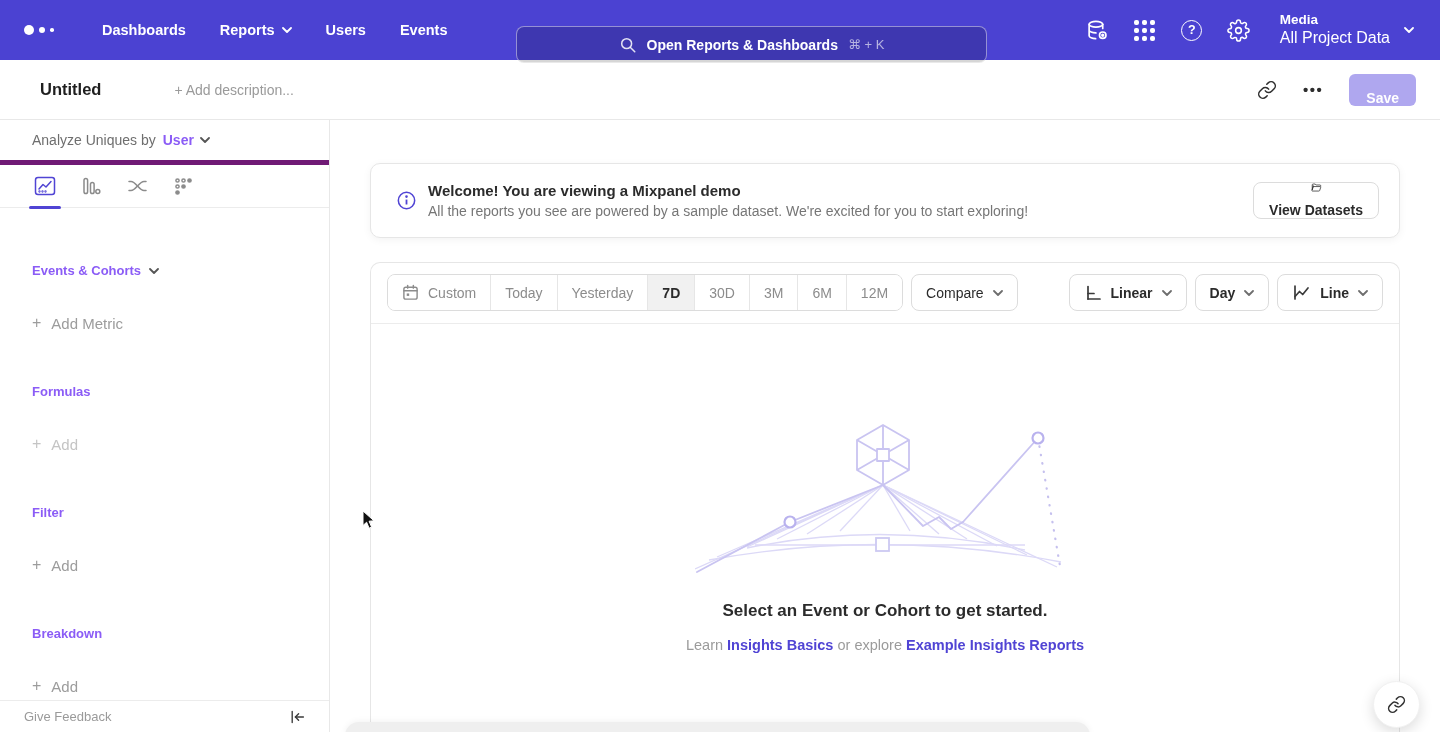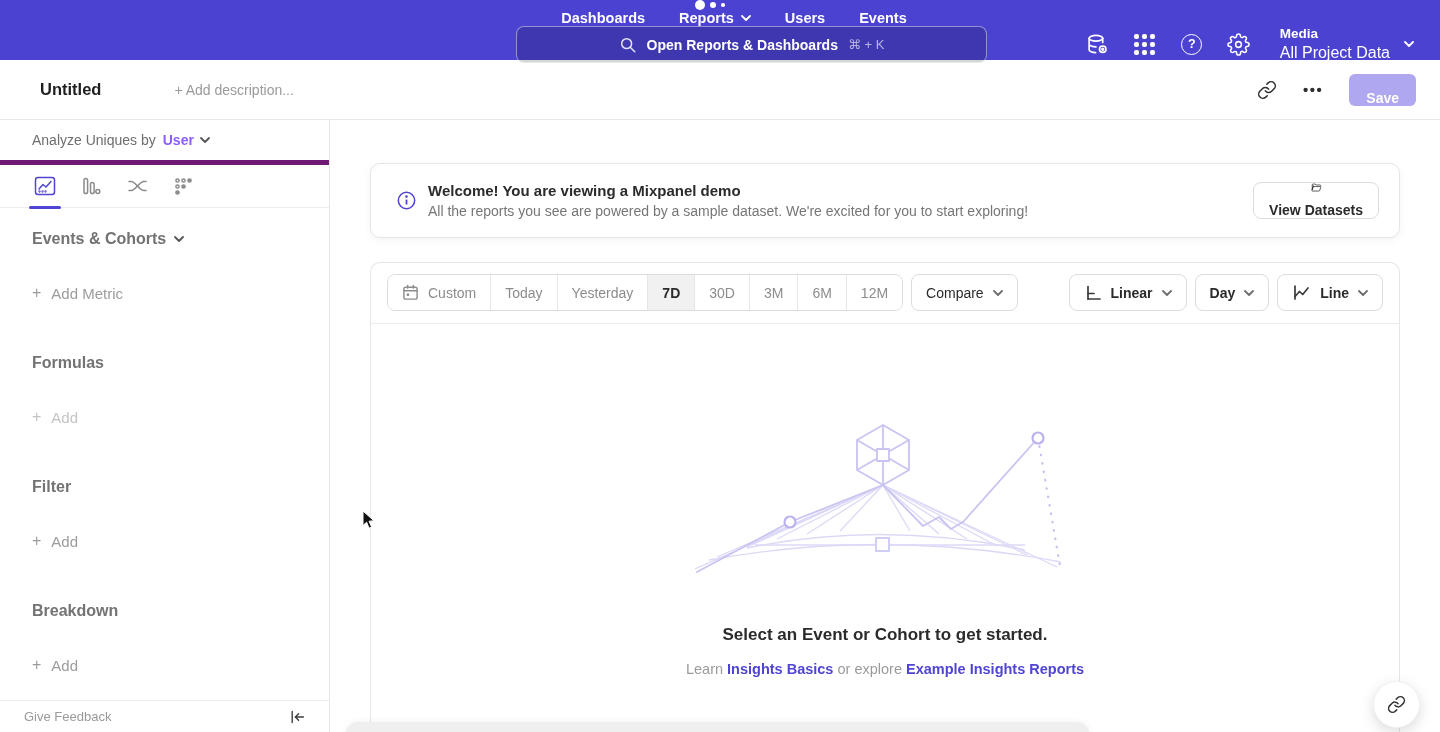--- a/index.html
+++ b/index.html
@@ -1,21 +1,21 @@
 <!DOCTYPE html>
 <html><head>
 <meta charset="utf-8">
 <style>
   * { margin:0; padding:0; box-sizing:border-box; }
   html,body { width:1440px; height:732px; overflow:hidden; }
   body { font-family:"Liberation Sans","DejaVu Sans",sans-serif; background:#fff; position:relative; color:#2b2b2b; }
   svg { display:block; }
 
   
-  .navbar { height:60px; background:#4b42d2; display:flex; align-items:center; padding:0 26px 0 24px; position:relative;flex-direction:column; }
+  .navbar { height:60px; background:#4b42d2; display:flex; align-items:center; padding:0 26px 0 24px; position:relative; }
   .logo { display:flex; align-items:center; gap:5px; width:48px; cursor:pointer; }
   .logo .d1 { width:10px; height:10px; border-radius:50%; background:#fff; }
   .logo .d2 { width:6px; height:6px; border-radius:50%; background:#fff; }
   .logo .d3 { width:3.5px; height:3.5px; border-radius:50%; background:#fff; }
   .nav-links { display:flex; align-items:center; gap:34px; margin-left:30px; }
   .nav-link { color:#fff; font-size:14.5px; font-weight:600; display:flex; align-items:center; gap:7px; cursor:pointer; }
   .chev { width:10px; height:6px; }
   .chev polyline { fill:none; stroke:currentColor; stroke-width:1.8; stroke-linecap:round; stroke-linejoin:round; }
   .nav-search { position:absolute; left:516px; top:26px; width:471px; height:37px; background:rgba(0,0,0,0.16); border:1px solid rgba(255,255,255,0.45); border-radius:8px; display:flex; align-items:center; justify-content:center; gap:10px; cursor:pointer; }
   .nav-search .q { font-size:14px; font-weight:600; color:#ffffff; }
@@ -48,21 +48,21 @@
   .sb-row1 { height:45px; display:flex; align-items:center; padding:0 32px; border-bottom:5px solid #701a75; gap:7px; }
   .sb-row1 .lbl { font-size:14px; color:#6e6e6e; }
   .sb-row1 .val { font-size:14px; color:#8b5cf6; font-weight:600; display:flex; align-items:center; gap:6px; cursor:pointer; }
   .sb-row1 .chev { color:#555; }
   .sb-tabs { height:43px; display:flex; align-items:center; padding:0 22px; border-bottom:1px solid #ececec; }
   .sb-tab { width:46px; height:43px; display:flex; align-items:center; justify-content:center; position:relative; color:#8b8b8b; cursor:pointer; }
   .sb-tab.selected { color:#5044d4; }
   .sb-tab.selected::after { content:""; position:absolute; left:7px; right:7px; bottom:-1px; height:3px; border-radius:2px; background:#5044d4; }
   .sb-tab svg { stroke:currentColor; fill:none; stroke-width:1.5; stroke-linecap:round; stroke-linejoin:round; }
   .sb-body { padding:22px 32px 0 32px; }
-  .sb-heading { font-size:16px; font-weight:600; color:#737373; display:flex; align-items:center; gap:8px; }
+  .sb-heading { font-size:13px; font-weight:600; color:#8b5cf6; display:flex; align-items:center; gap:8px;margin-top:33px; }
   .sb-heading .chev { color:#555; }
   .sb-action { display:flex; align-items:center; gap:10px; font-size:15px; margin:36px 0 52px 0; cursor:pointer; }
   .sb-action .plus { font-size:16px; }
   .sb-action.med { color:#9c9c9c; }
   .sb-action.light { color:#c4c4c4; }
   .sb-footer { position:absolute; left:0; right:0; bottom:0; height:32px; border-top:1px solid #ececec; display:flex; align-items:center; padding:0 24px; justify-content:space-between; background:#fff; }
   .feedback { font-size:13px; color:#9a9a9a; cursor:pointer; }
   .collapse { width:16px; height:16px; color:#3a3a3a; cursor:pointer; }
   .collapse svg { stroke:currentColor; fill:none; stroke-width:1.7; stroke-linecap:round; stroke-linejoin:round; }
 
@@ -85,21 +85,21 @@
   .seg-item.selected { background:#f1f1f1; color:#2b2b2b; font-weight:600; }
   .seg-item svg { stroke:#8c8c8c; fill:none; stroke-width:1.5; stroke-linecap:round; stroke-linejoin:round; }
   .ctl-btn { display:flex; align-items:center; gap:9px; border:1px solid #dcdcdc; border-radius:8px; background:#fff; height:37px; padding:0 14px; font-size:14px; font-weight:600; color:#2b2b2b; font-family:inherit; cursor:pointer; white-space:nowrap; }
   .ctl-btn .chev { color:#6e6e6e; }
   .ctl-btn svg.gl { stroke:#3a3a3a; fill:none; stroke-width:1.7; stroke-linecap:round; stroke-linejoin:round; }
   .ctl-btn.compare { margin-left:8px; font-weight:500; }
   .ctl-right { margin-left:auto; display:flex; align-items:center; gap:8px; }
 
   .empty-state { display:flex; flex-direction:column; align-items:center; }
   .illustration { margin-top:99px; }
-  .es-title { margin-top:52px; font-size:17px; font-weight:700; color:#2b2b2b; }
+  .es-title { margin-top:28px; font-size:17px; font-weight:700; color:#2b2b2b; }
   .es-sub { margin-top:16px; font-size:14.5px; color:#9b9b9b; }
   .es-sub a { color:#5044d4; font-weight:600; text-decoration:none; cursor:pointer; }
 
   
   .bottom-sheet { position:absolute; left:345px; top:722px; width:745px; height:14px; background:#efefef; border-radius:14px 14px 0 0; box-shadow:0 -1px 6px rgba(0,0,0,0.05); z-index:5; }
   .fab { position:absolute; left:1373px; top:681px; width:47px; height:47px; border-radius:50%; background:#fff; border:1px solid #f1f1f1; box-shadow:0 4px 14px rgba(0,0,0,0.14); display:flex; align-items:center; justify-content:center; z-index:6; cursor:pointer; }
   .fab svg { stroke:#333; fill:none; stroke-width:1.9; stroke-linecap:round; stroke-linejoin:round; }
   .cursor { position:absolute; left:362px; top:510px; z-index:9; pointer-events:none; }
 </style>
 </head>

